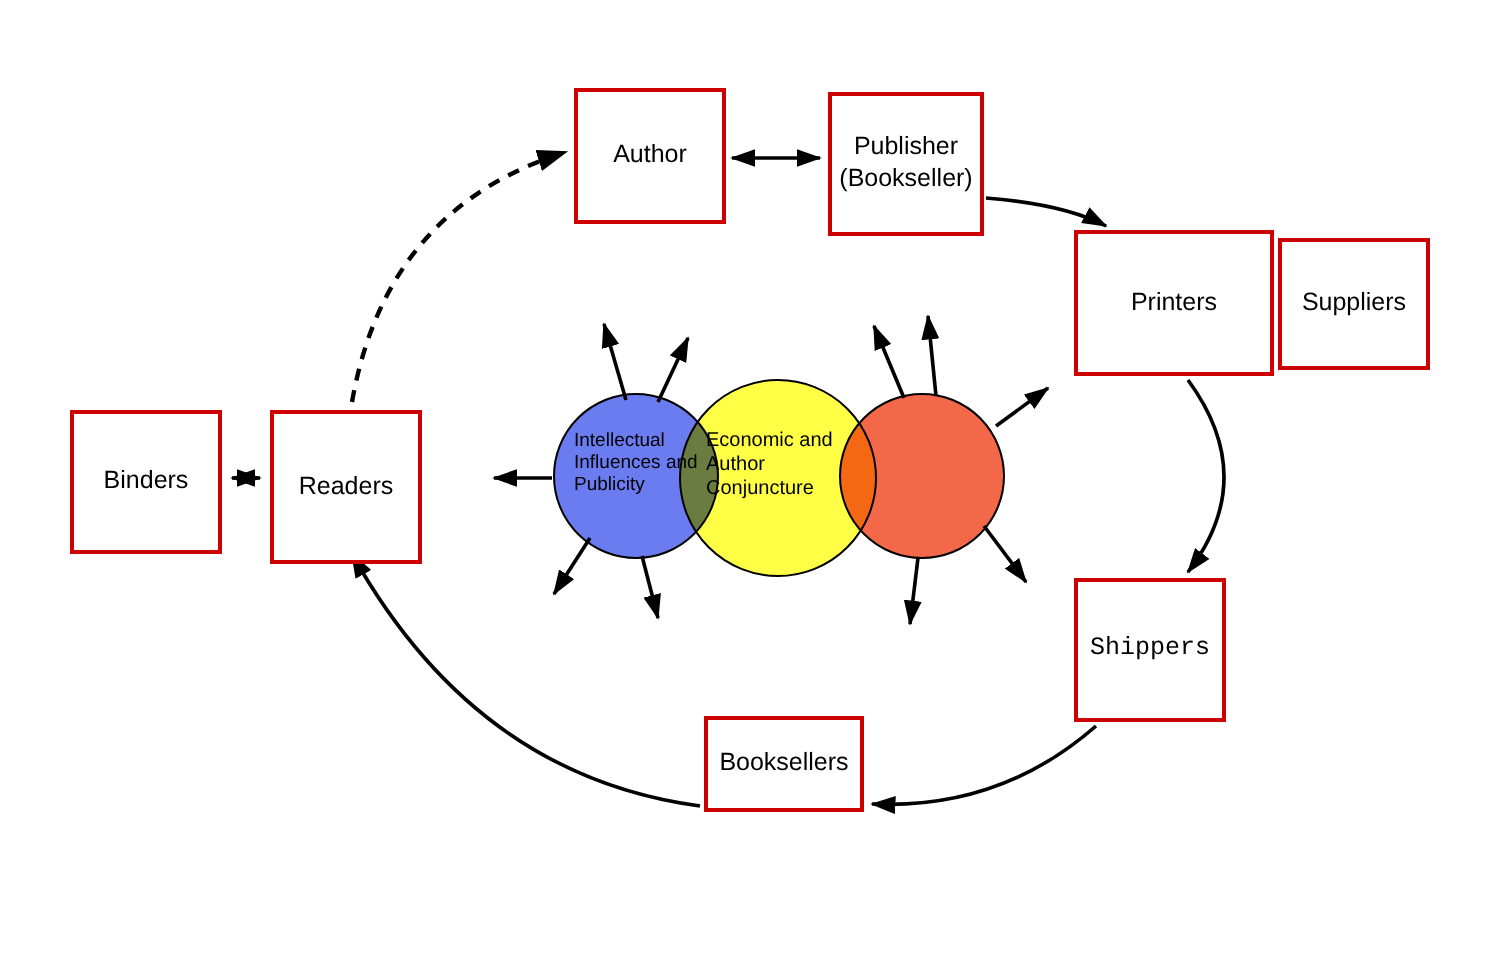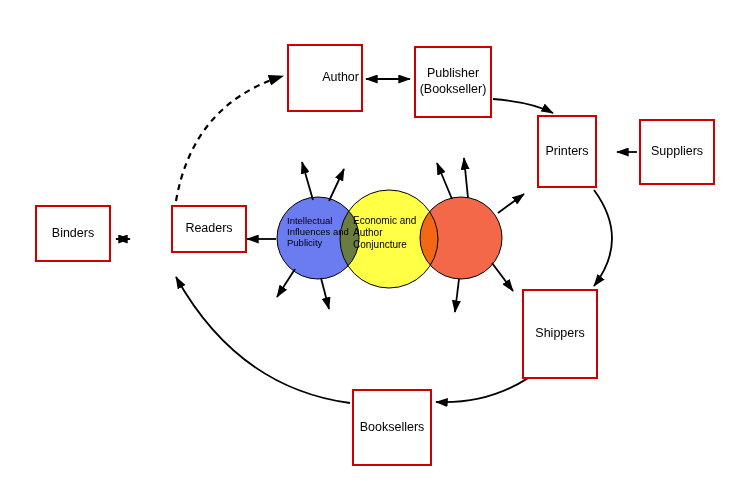--- a/index.html
+++ b/index.html
@@ -83,49 +83,49 @@
       <path d="M 321 278 L 329 309" marker-end="url(#arrowE)"></path>
 
       <path d="M 452 199 L 437 163" marker-end="url(#arrowE)"></path>
       <path d="M 468 198 L 464 158" marker-end="url(#arrowE)"></path>
       <path d="M 498 213 L 524 194" marker-end="url(#arrowE)"></path>
       <path d="M 492 263 L 513 291" marker-end="url(#arrowE)"></path>
       <path d="M 459 279 L 455 312" marker-end="url(#arrowE)"></path>
     </g>
   </svg>
 
-  <div class="node-box" style="left:287px; top:44px; width:76px; height:68px;justify-content:flex-end;">
+  <div class="node-box" style="left:287px; top:44px; width:76px; height:68px;">
     <span>Author</span>
   </div>
 
   <div class="node-box" style="left:414px; top:46px; width:78px; height:72px;">
     <span>Publisher (Bookseller)</span>
   </div>
 
-  <div class="node-box" style="left:537px; top:115px; width:60px; height:73px;">
+  <div class="node-box" style="left:537px; top:115px; width:100px; height:73px;">
     <span>Printers</span>
   </div>
 
   <div class="node-box" style="left:639px; top:119px; width:76px; height:66px;">
     <span>Suppliers</span>
   </div>
 
-  <div class="node-box" style="left:522px; top:289px; width:76px; height:90px;">
+  <div class="node-box" style="left:537px; top:289px; width:76px; height:72px;font-family:Liberation Mono, monospace;">
     <span>Shippers</span>
   </div>
 
-  <div class="node-box" style="left:352px; top:389px; width:80px; height:77px;">
+  <div class="node-box" style="left:352px; top:358px; width:80px; height:48px;">
     <span>Booksellers</span>
   </div>
 
-  <div class="node-box" style="left:135px; top:205px; width:76px; height:48px;margin-left:36px;">
+  <div class="node-box" style="left:135px; top:205px; width:76px; height:77px;">
     <span>Readers</span>
   </div>
 
-  <div class="node-box" style="left:35px; top:205px; width:76px; height:57px;align-items:center;">
+  <div class="node-box" style="left:35px; top:205px; width:76px; height:72px;align-items:center;">
     <span>Binders</span>
   </div>
 
   <div class="venn-label" style="left:287px; top:215px; width:62px;">Intellectual Influences and Publicity</div>
 
   <div class="venn-label" style="left:353px; top:215px; width:72px; font-size:10px;">Economic and Author Conjuncture</div>
 
 
 </div>
 

